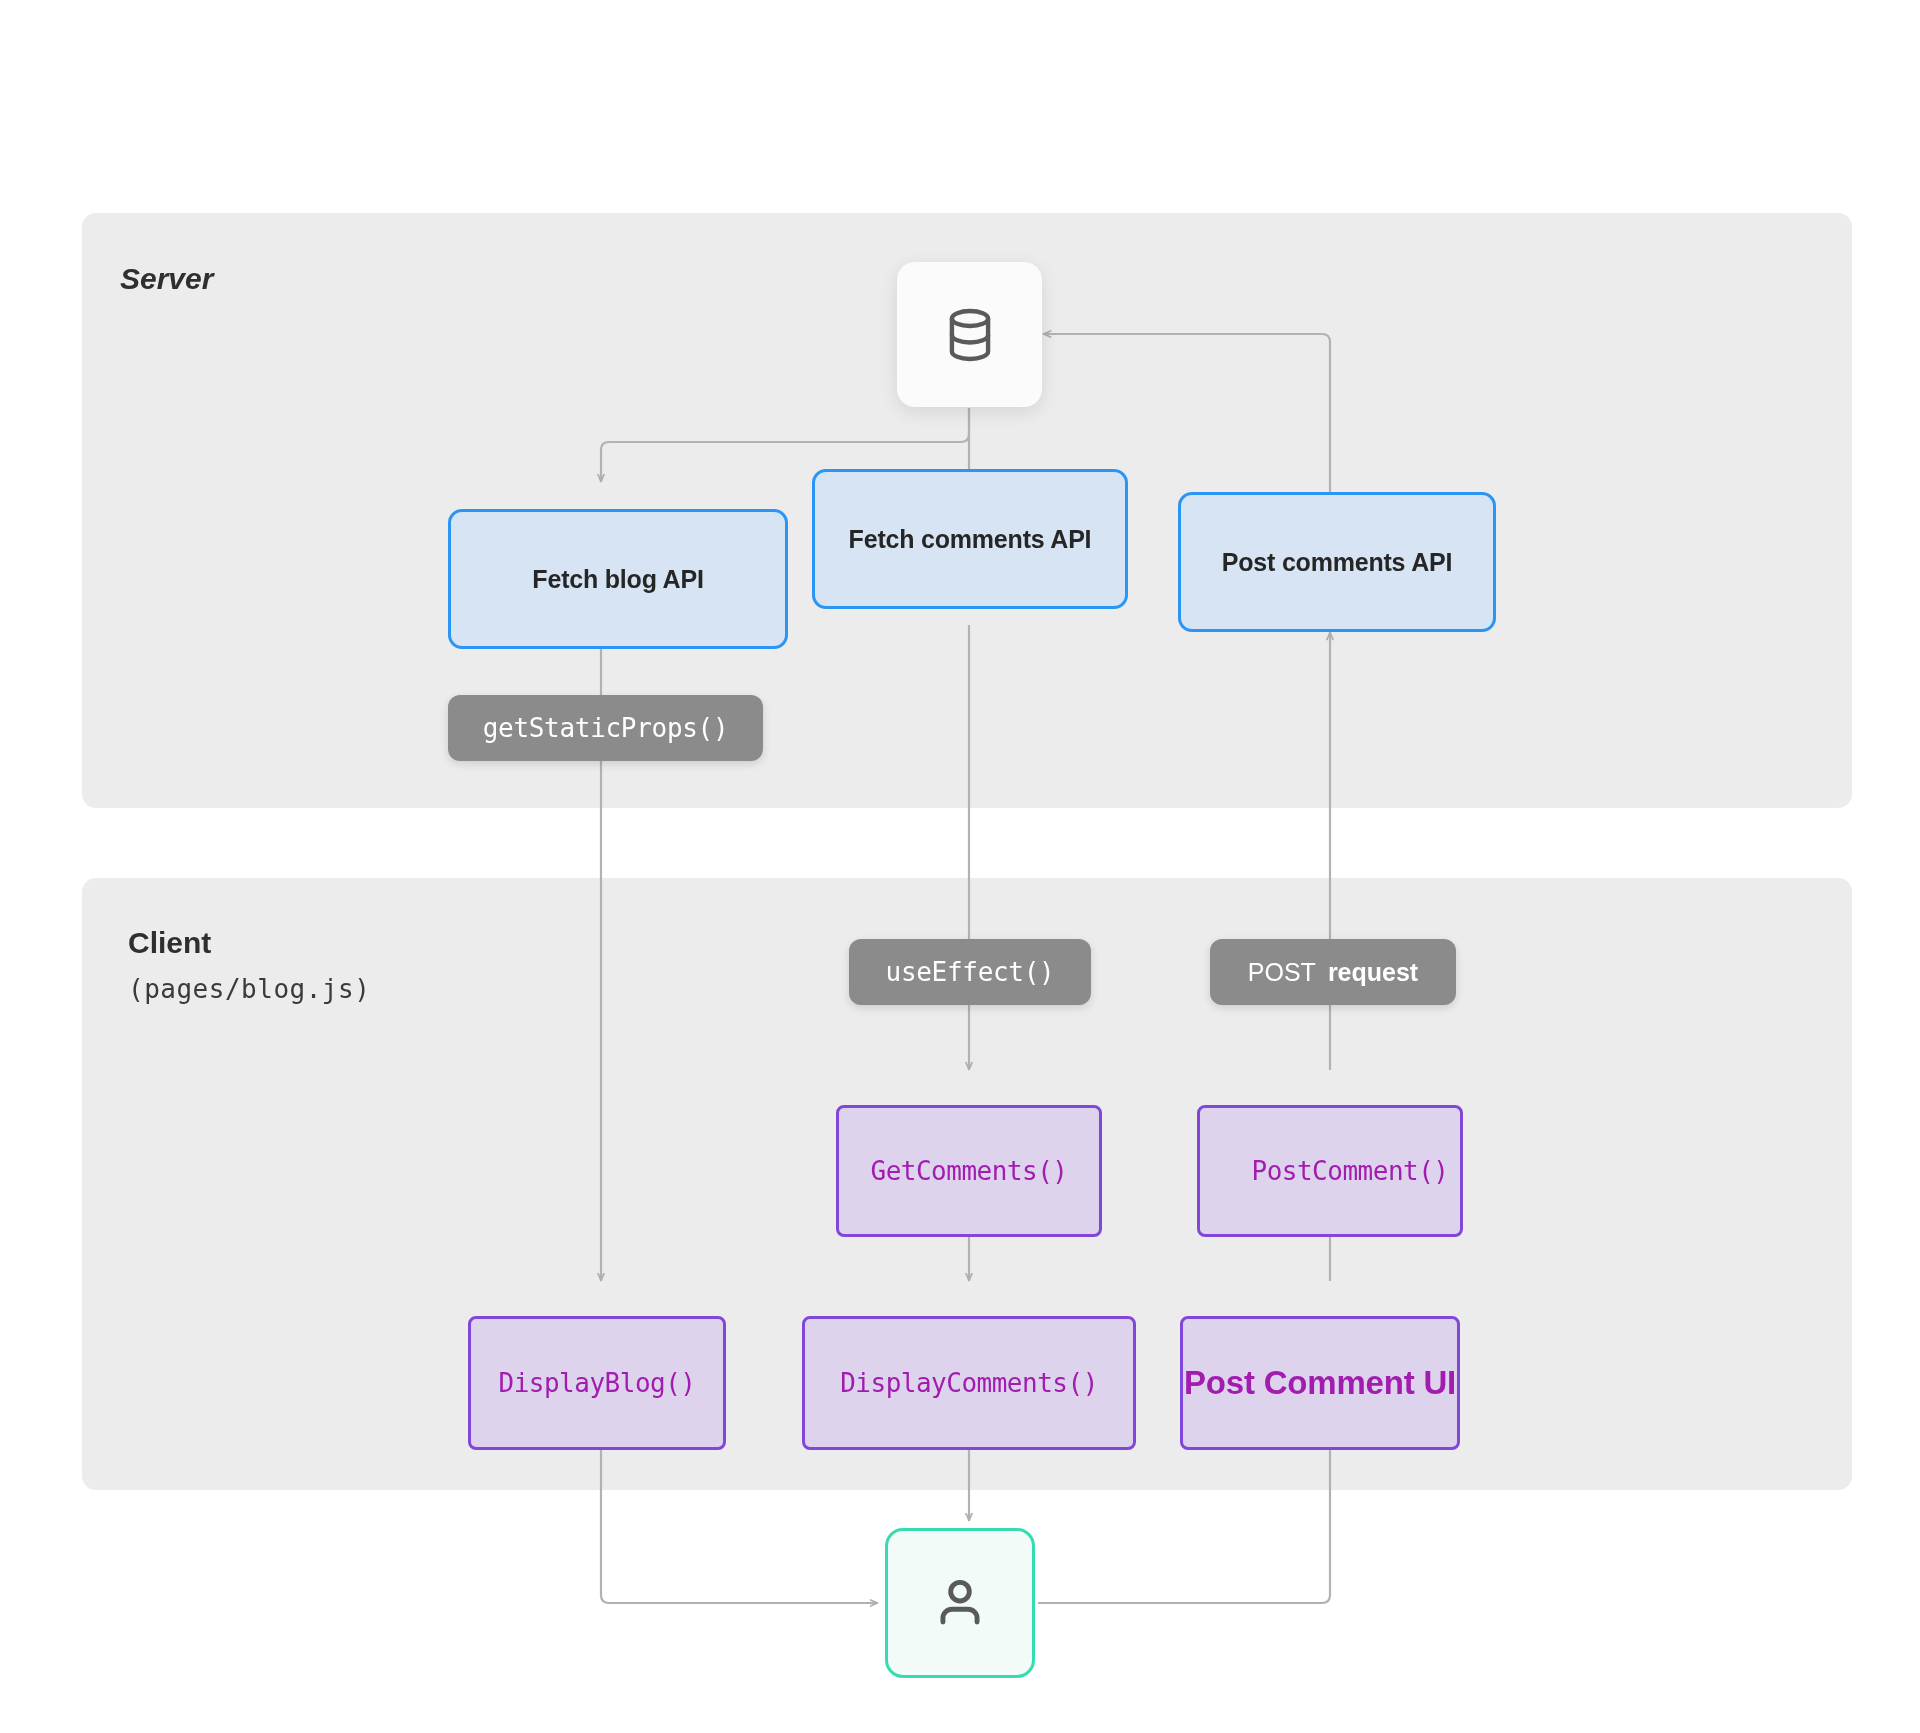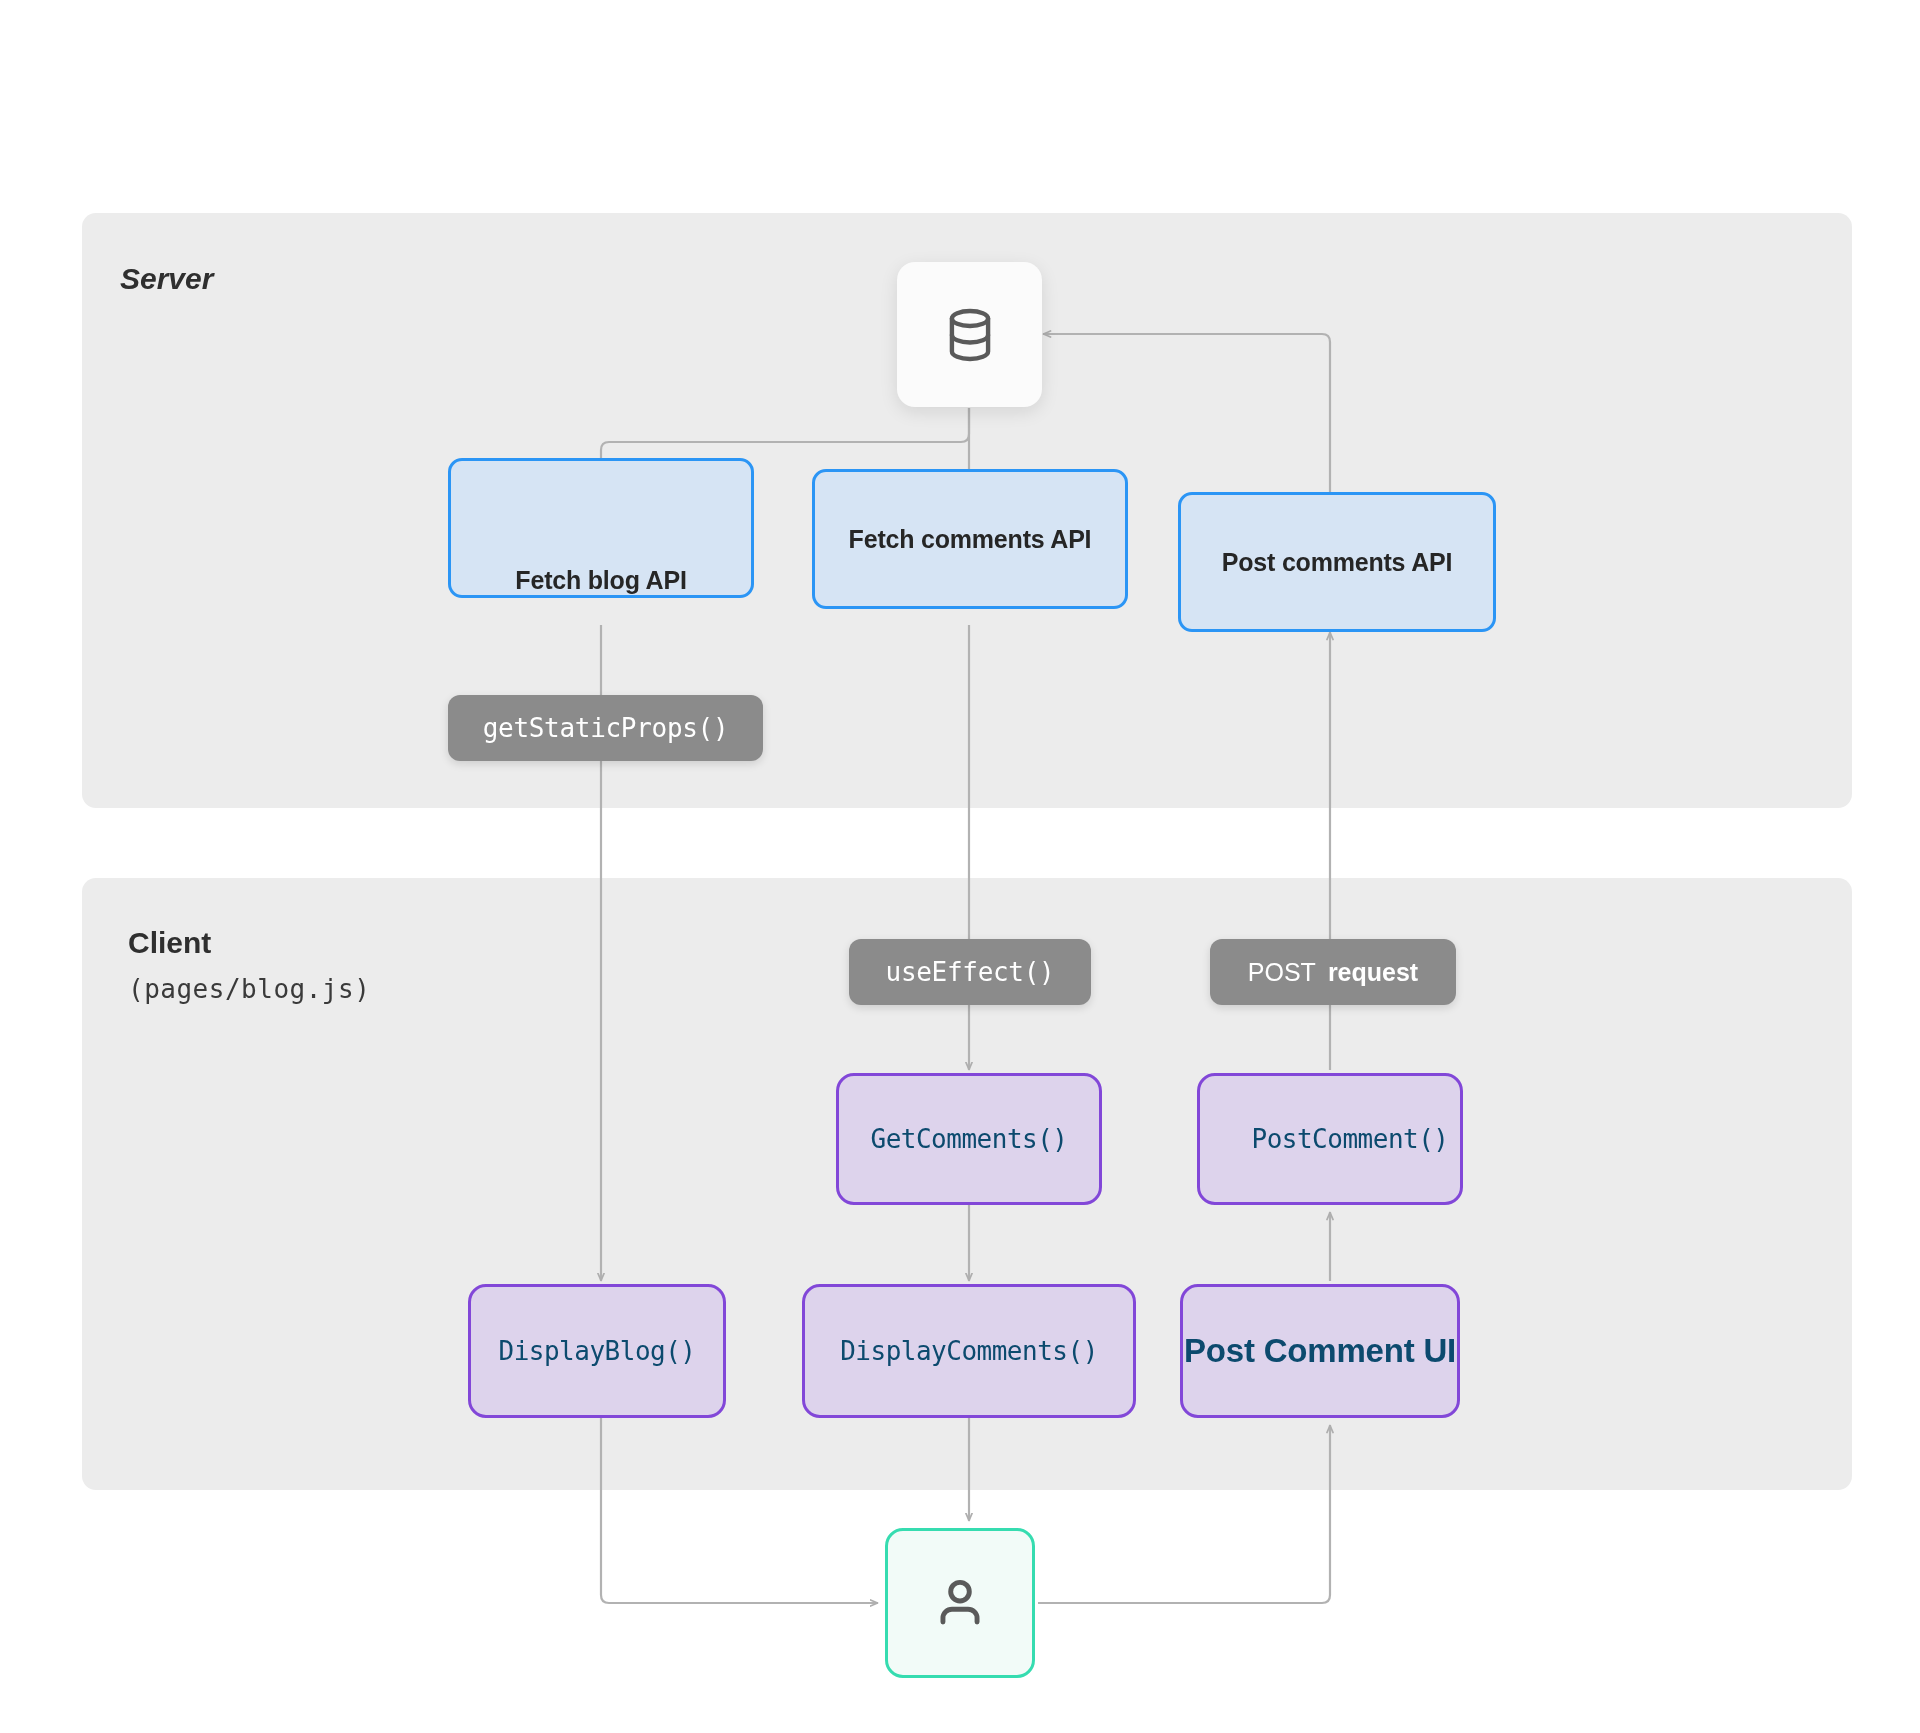--- a/index.html
+++ b/index.html
@@ -96,25 +96,26 @@
     border-radius: 14px;
     font-size: 25px;
     font-weight: bold;
     color: #262626;
     letter-spacing: -0.2px;
   }
 
   .node-comp {
     background: #ddd3ec;
     border: 3px solid #8247d8;
-    border-radius: 18px;
+    border-radius: 8px;
     font-size: 26px;
     font-family: "DejaVu Sans Mono", "Liberation Mono", monospace;
-    color: #0c4a6e;
+    color: #a21caf;
     letter-spacing: -0.5px;
+    margin-top: 32px;
   }
   .node-comp.sans-bold {
     font-family: "Liberation Sans", sans-serif;
     font-weight: bold;
     font-size: 33px;
     letter-spacing: -0.2px;
   }
 
   .pill {
     position: absolute;
@@ -210,21 +211,21 @@
   </svg>
 
   <div class="icon-card" id="db-card">
     <svg width="62" height="62" viewBox="0 0 24 24" fill="none" stroke="#5a5a5a" stroke-width="1.7" stroke-linecap="round" stroke-linejoin="round">
       <ellipse cx="12" cy="5.6" rx="7" ry="2.9"></ellipse>
       <path d="M5 5.6 L5 18.4 C5 20 8.1 21.3 12 21.3 C15.9 21.3 19 20 19 18.4 L19 5.6"></path>
       <path d="M5 12 C5 13.6 8.1 14.9 12 14.9 C15.9 14.9 19 13.6 19 12"></path>
     </svg>
   </div>
 
-  <div class="node node-api" style="left:448px; top:458px; width:306px; height:140px;align-items:flex-end;">
+  <div class="node node-api" style="left:448px; top:509px; width:340px; height:140px;">
     <span>Fetch blog API</span>
   </div>
   <div class="node node-api" style="left:812px; top:469px; width:316px; height:140px;">
     <span>Fetch  comments API</span>
   </div>
   <div class="node node-api" style="left:1178px; top:492px; width:318px; height:140px;">
     <span>Post comments API</span>
   </div>
 
   <div class="pill" style="left:448px; top:695px; width:315px; height:66px;">

